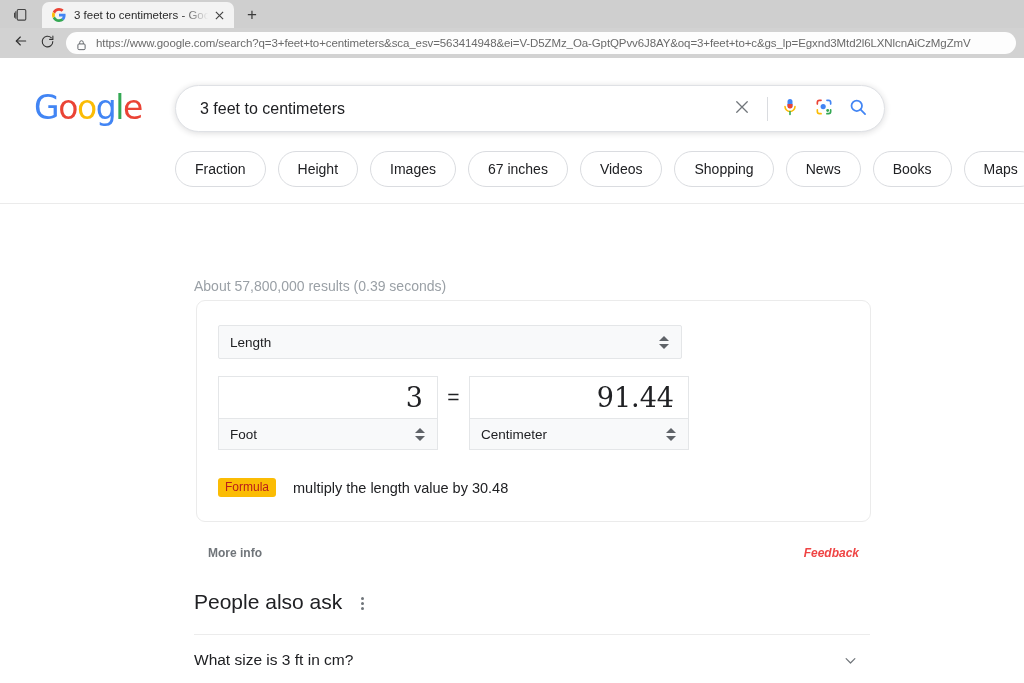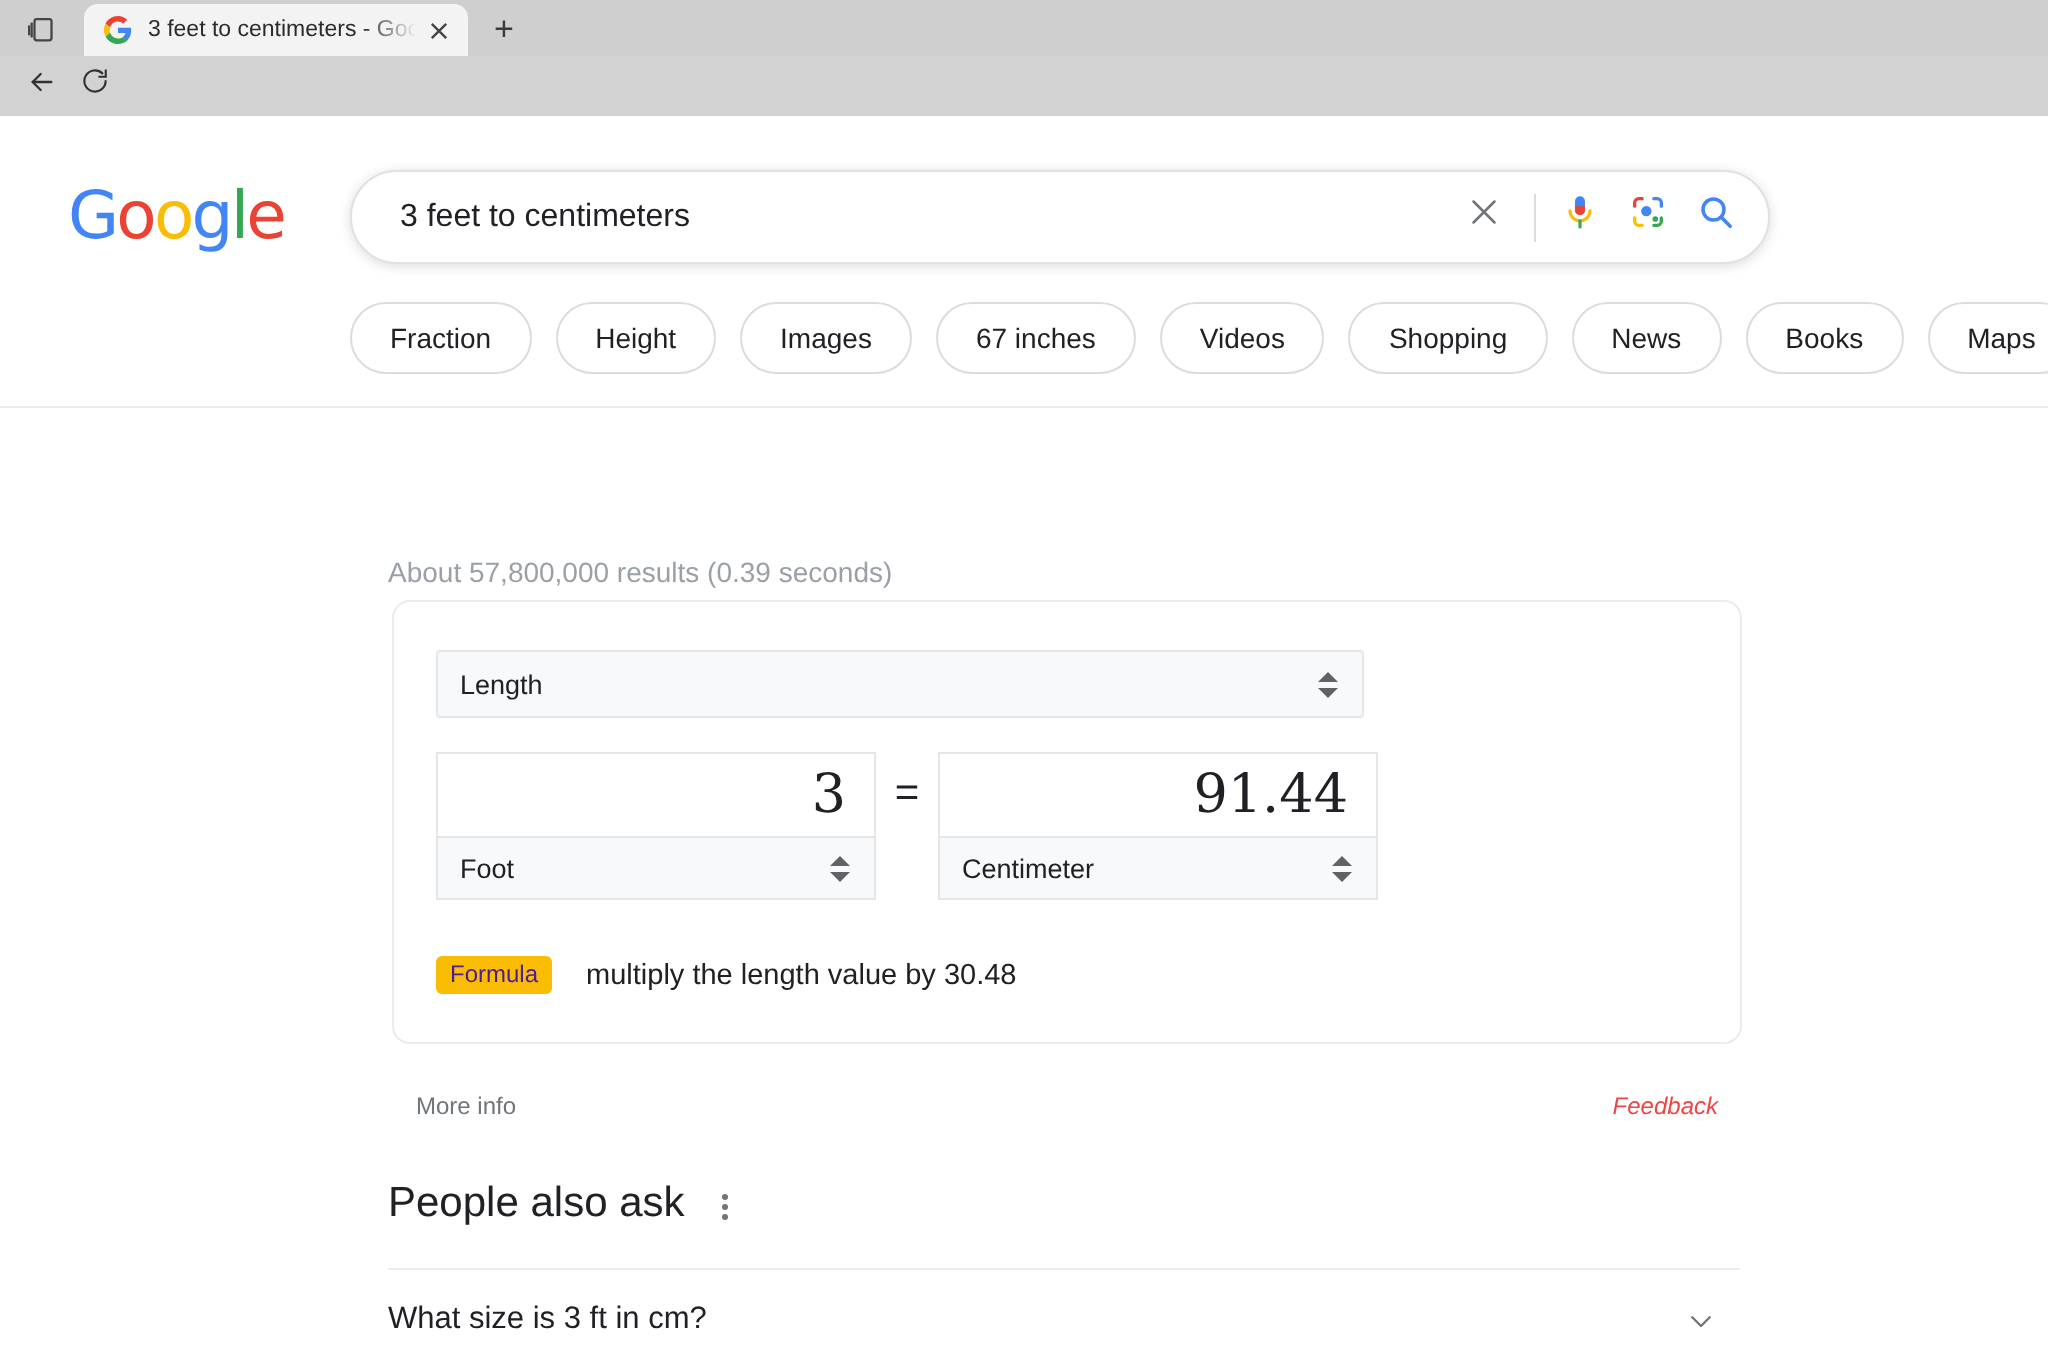--- a/index.html
+++ b/index.html
@@ -209,36 +209,37 @@
     display: flex; align-items: center; justify-content: center;
     font-size: 21px; color: #202124;
   }
 
   .formula-row {
     position: absolute; left: 21px; top: 177px;
     display: flex; align-items: center;
   }
   .formula-badge {
     background: #fbbc04;
-    color: #4c1d95;
+    color: #b91c1c;
     font-size: 12px;
     padding: 2px 7px;
     border-radius: 3px;
     line-height: 15px;
   }
   .formula-text {
     margin-left: 17px;
     font-size: 14.5px; color: #202124;
   }
 
   .card-footer {
     position: absolute; left: 196px; top: 342px;
     width: 675px;
     display: flex; align-items: flex-start; justify-content: space-between;
     padding: 0 12px;
+    font-weight: bold;
   }
   .more-info { font-size: 12px; color: #70757a; }
   .feedback { font-size: 12px; color: #ef4444; font-style: italic; }
 
   
   .paa-head {
     position: absolute; left: 194px; top: 386px;
     display: flex; align-items: center; gap: 14px;
   }
   .paa-title { font-size: 21px; color: #202124; }
@@ -306,20 +307,29 @@
         </svg>
       </span>
     </div>
     <div class="nav-btn">
       <span>
         <svg width="15" height="15" viewBox="0 0 24 24" fill="none" stroke="#303030" stroke-width="1.7" stroke-linecap="round">
           <path d="M20.5 12a8.5 8.5 0 1 1-2.6-6.1"></path>
           <path d="M20.6 3.4v5.2h-5.2"></path>
         </svg>
       </span>
+    </div>
+    <div class="omnibox">
+      <span class="lock-icon">
+        <svg width="11" height="12" viewBox="0 0 14 16" fill="none" stroke="#5f6368" stroke-width="1.3">
+          <rect x="2.2" y="6.6" width="9.6" height="7.6" rx="1.4"></rect>
+          <path d="M4.6 6.6V4.7a2.4 2.4 0 0 1 4.8 0v1.9"></path>
+        </svg>
+      </span>
+      <span class="url-text">https://www.google.com/search?q=3+feet+to+centimeters&amp;sca_esv=563414948&amp;ei=V-D5ZMz_Oa-GptQPvv6J8AY&amp;oq=3+feet+to+c&amp;gs_lp=Egxnd3Mtd2l6LXNlcnAiCzMgZmV</span>
     </div>
   </div>
 </div>
 
 <div class="page">
 
   <div class="gheader">
 
     <div class="glogo">
       <span>G</span><span>o</span><span>o</span><span>g</span><span>l</span><span>e</span>

